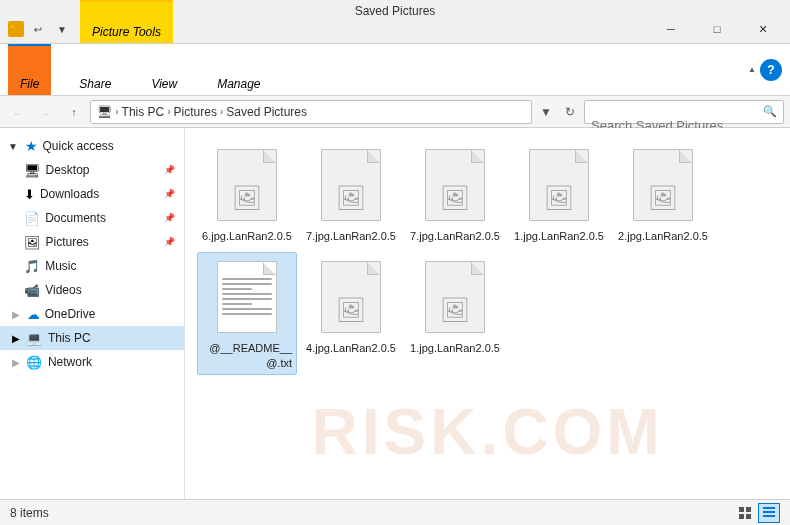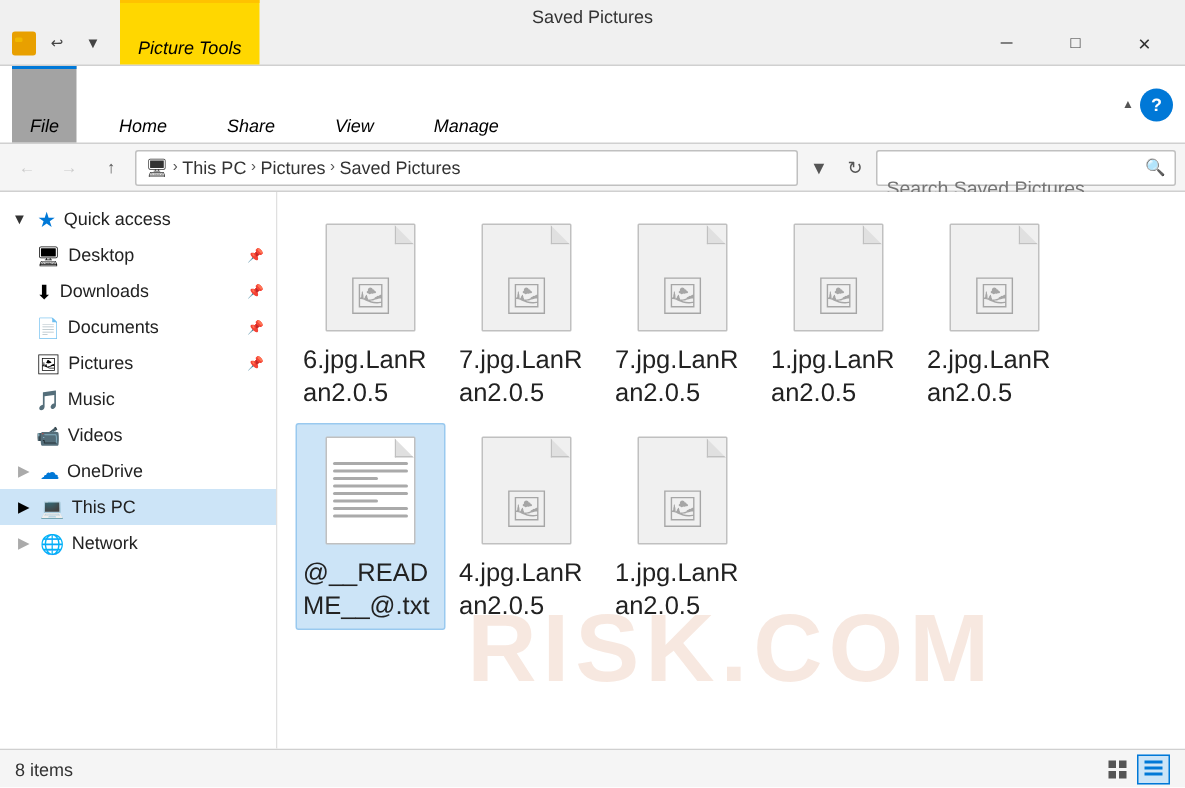--- a/index.html
+++ b/index.html
@@ -53,21 +53,21 @@
       font-size: 12px;
       cursor: pointer;
       border-top: 2px solid transparent;
     }
     .ribbon-tab.active-tool {
       background: #ffd700;
       border-top: 2px solid #ffc200;
       color: #000;
     }
     .ribbon-tab.active {
-      background: #a3a3a3;
+      background: #f97316;
       border-top: 2px solid #0078d7;
     }
     .ribbon-tab span {
       padding-bottom: 4px;
       font-style: italic;
     }
     .title-center {
       position: absolute;
       left: 50%;
       transform: translateX(-50%);
@@ -279,23 +279,23 @@
     }
     .doc-icon.txt-icon .line {
       height: 2px;
       background: #aaa;
       margin-bottom: 3px;
       border-radius: 1px;
     }
     .doc-icon.txt-icon .line.short { width: 60%; }
 
     .file-name {
-      font-size: 17px;
+      font-size: 11px;
       color: #222;
-      text-align: left;
+      text-align: right;
       word-break: break-all;
       line-height: 1.3;
     }
 
     
     .status-bar {
       height: 26px;
       background: #f5f5f5;
       border-top: 1px solid #d0d0d0;
       display: flex;
@@ -360,23 +360,20 @@
   <div class="window-controls">
     <button class="win-btn">─</button>
     <button class="win-btn">□</button>
     <button class="win-btn close">✕</button>
   </div>
 </div>
 
 <div class="ribbon">
   <div class="ribbon-tab active">
     <span>File</span>
-  </div>
-  <div class="ribbon-tab">
-    <span>Home</span>
   </div>
   <div class="ribbon-tab">
     <span>Share</span>
   </div>
   <div class="ribbon-tab">
     <span>View</span>
   </div>
   <div class="ribbon-tab">
     <span>Manage</span>
   </div>

